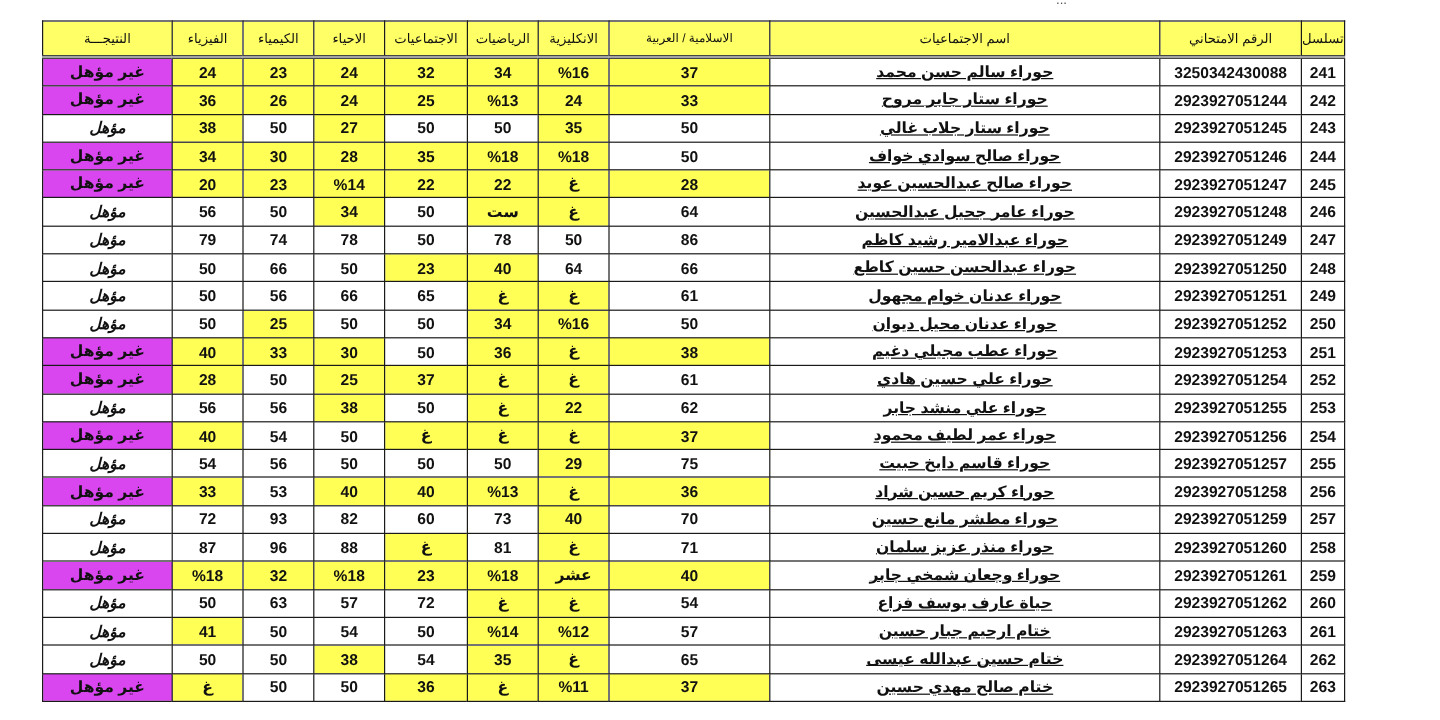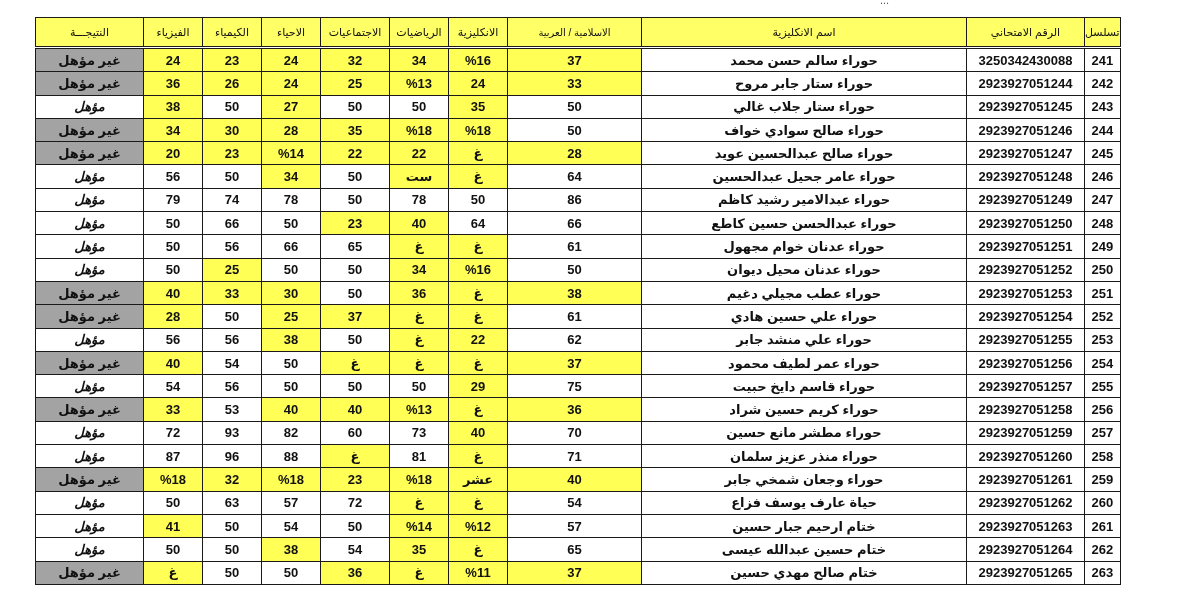--- a/index.html
+++ b/index.html
@@ -2,23 +2,23 @@
 <html><head>
 <meta charset="utf-8">
 <style>
   html, body { margin:0; padding:0; background:#ffffff; }
   body { width:1200px; height:600px; overflow:hidden; position:relative; font-family:"Liberation Sans", "DejaVu Sans", sans-serif; }
   .top-fragment { position:absolute; top:-6px; left:880px; font-size:11px; color:#555; }
   table.results { position:absolute; left:35px; top:17px; border-collapse:collapse; direction:rtl; table-layout:fixed; }
   table.results th, table.results td { border:1.5px solid #1a1a1a; text-align:center; padding:0; height:22.3px; font-weight:bold; font-size:13px; color:#111; overflow:hidden; white-space:nowrap; }
   table.results th { background:#ffff66; font-weight:normal; font-size:11px; height:28px; border-bottom:3px double #1a1a1a; }
   table.results th.small { font-size:10px;margin-top:28px; }
-  td.name { text-align:right; padding-right:34px; font-size:13.5px; }
+  td.name { text-align:right; padding-right:34px; font-size:13.5px;text-decoration:underline; }
   td.fail { background:#ffff55; color:#b01a12; }
-  td.result-fail { background:#a3a3a3; color:#b01a12; font-size:11.5px; }
+  td.result-fail { background:#d946ef; color:#b01a12; font-size:11.5px; }
   td.result-pass { background:#fff; color:#111; font-size:11.5px;font-style:italic; }
   td.word { font-size:11px; font-weight:normal; }
   .c-seq{width:34px} .c-exam{width:118px} .c-name{width:325px} .c-isl{width:134px}
   .c-eng{width:59px} .c-math{width:59px} .c-soc{width:69px} .c-bio{width:59px}
   .c-chem{width:59px} .c-phy{width:59px} .c-res{width:108px}
 </style>
 </head>
 <body>
 
 <div class="top-fragment">...</div>
@@ -34,21 +34,21 @@
       <col class="c-soc">
       <col class="c-bio">
       <col class="c-chem">
       <col class="c-phy">
       <col class="c-res">
   </colgroup>
   <thead>
     <tr>
       <th>تسلسل</th>
       <th>الرقم الامتحاني</th>
-      <th>اسم الانكليزية</th>
+      <th>اسم الاجتماعيات</th>
       <th class="small">الاسلامية / العربية</th>
       <th>الانكليزية</th>
       <th>الرياضيات</th>
       <th>الاجتماعيات</th>
       <th>الاحياء</th>
       <th>الكيمياء</th>
       <th>الفيزياء</th>
       <th>النتيجـــة</th>
     </tr>
   </thead>

